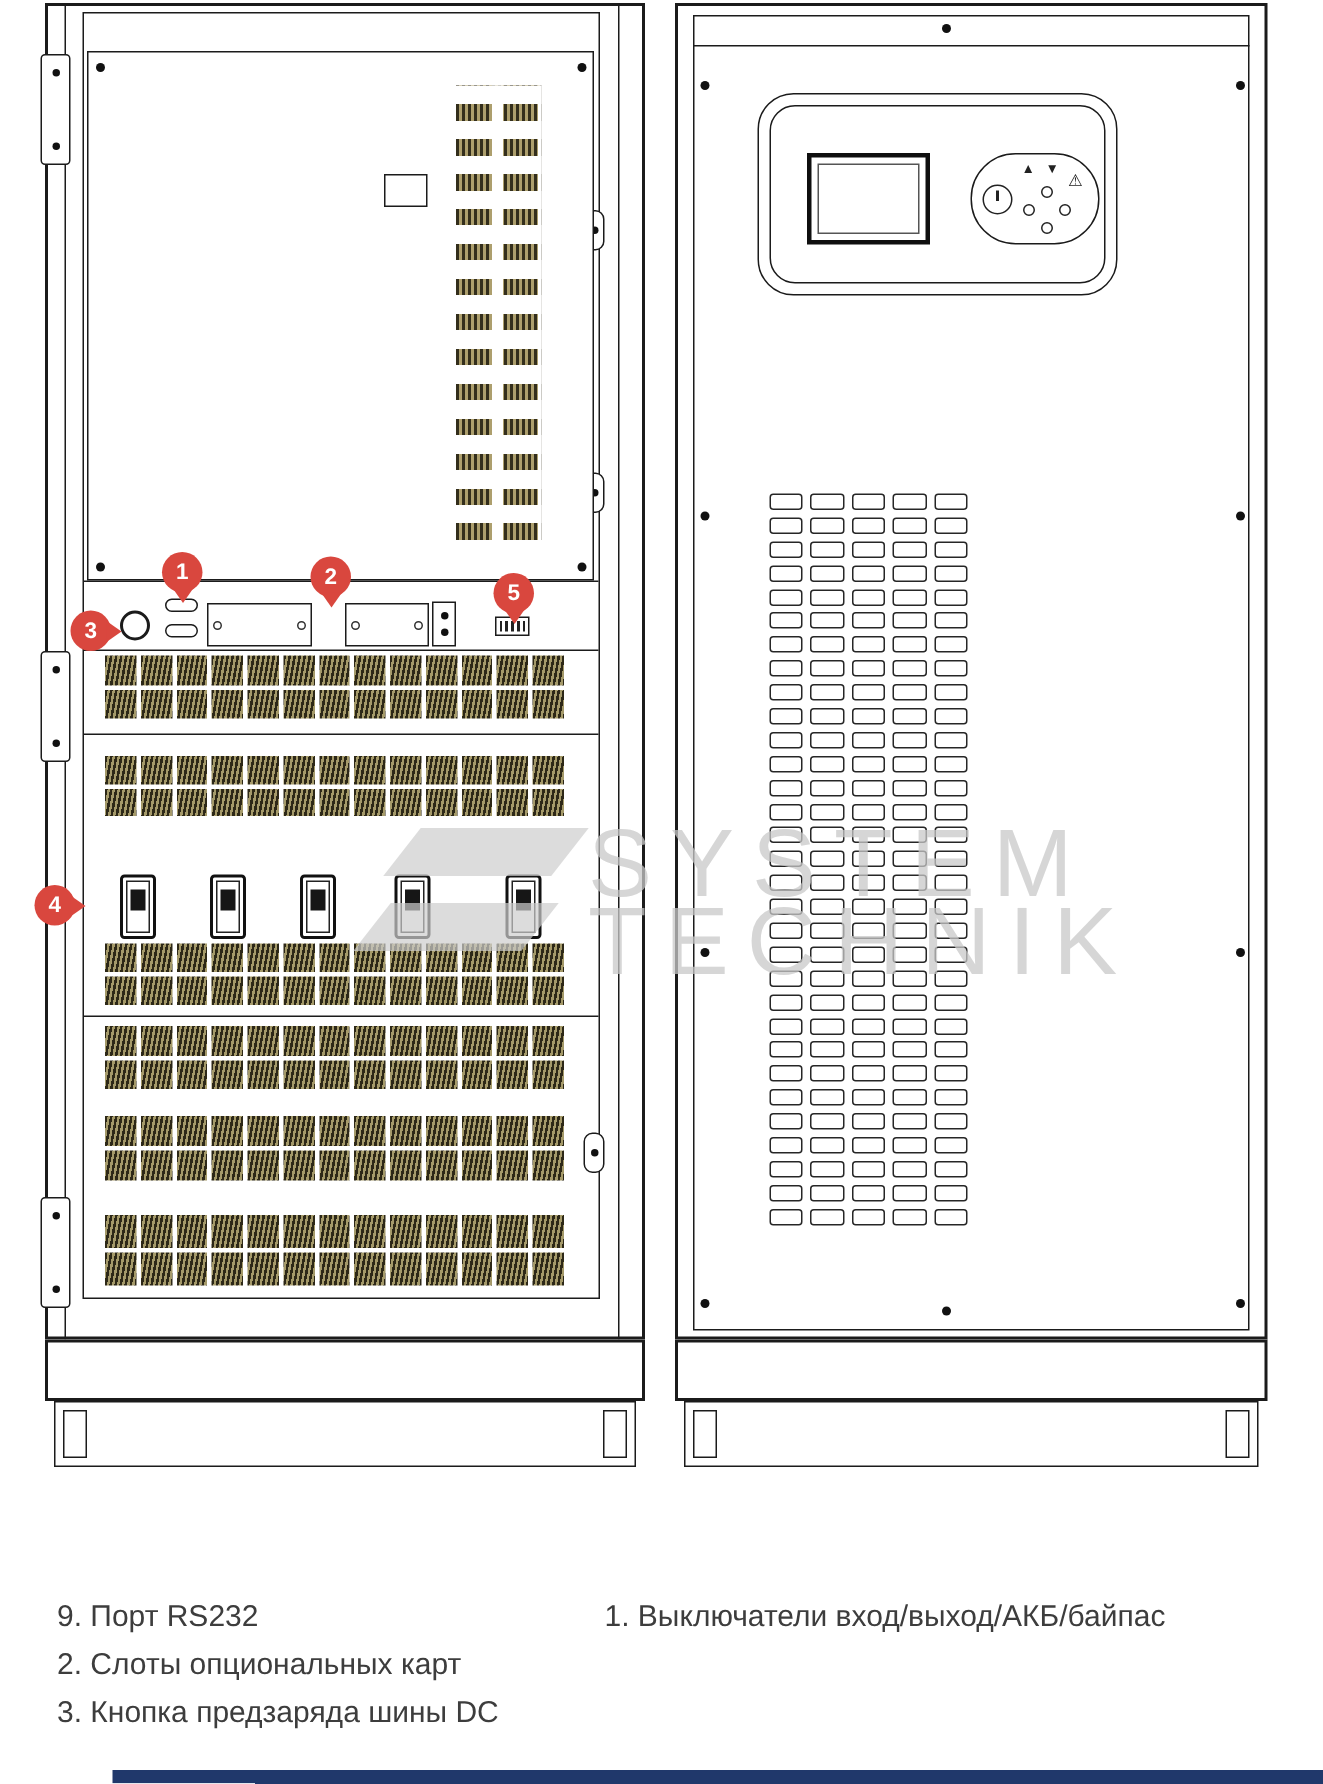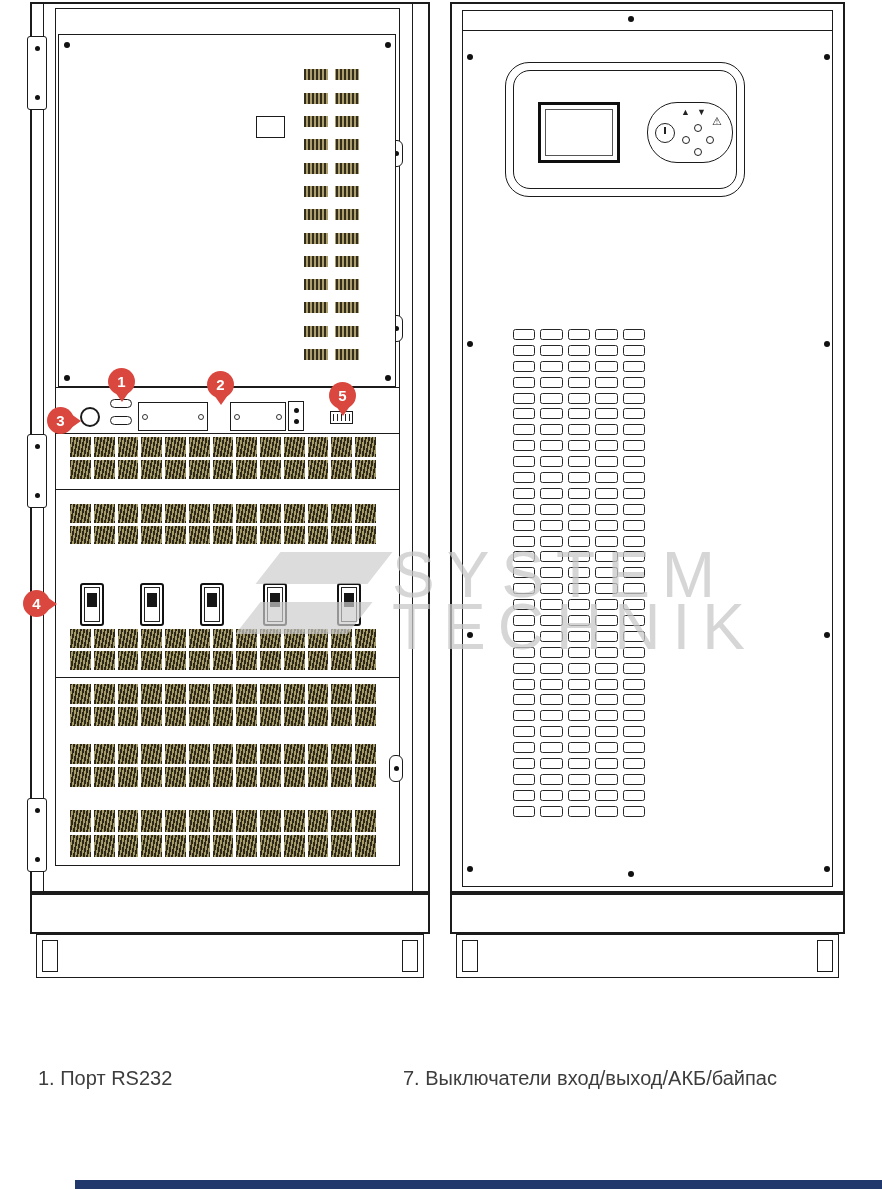--- a/index.html
+++ b/index.html
@@ -528,21 +528,23 @@
   </div>
 
   <div class="a pin down" style="left:108px;top:368px;">1</div>
   <div class="a pin down" style="left:207px;top:371px;">2</div>
   <div class="a pin right" style="left:47px;top:407px;">3</div>
   <div class="a pin right" style="left:23px;top:590px;">4</div>
   <div class="a pin down" style="left:329px;top:382px;">5</div>
 
 
   <div class="legend-col" style="left:38px;top:1062px;">
-    <div>1. Порт RS232</div>
+    <div>9. Порт RS232</div>
+    <div>2. Слоты опциональных карт</div>
+    <div>3. Кнопка предзаряда шины DC</div>
   </div>
   <div class="legend-col" style="left:403px;top:1062px;">
-    <div>7. Выключатели вход/выход/АКБ/байпас</div>
+    <div>1. Выключатели вход/выход/АКБ/байпас</div>
   </div>
 
   <div class="footerbar" style="left:75px;top:1180px;width:807px;height:9px;"></div>
 
 </div>
 
 </body></html>

